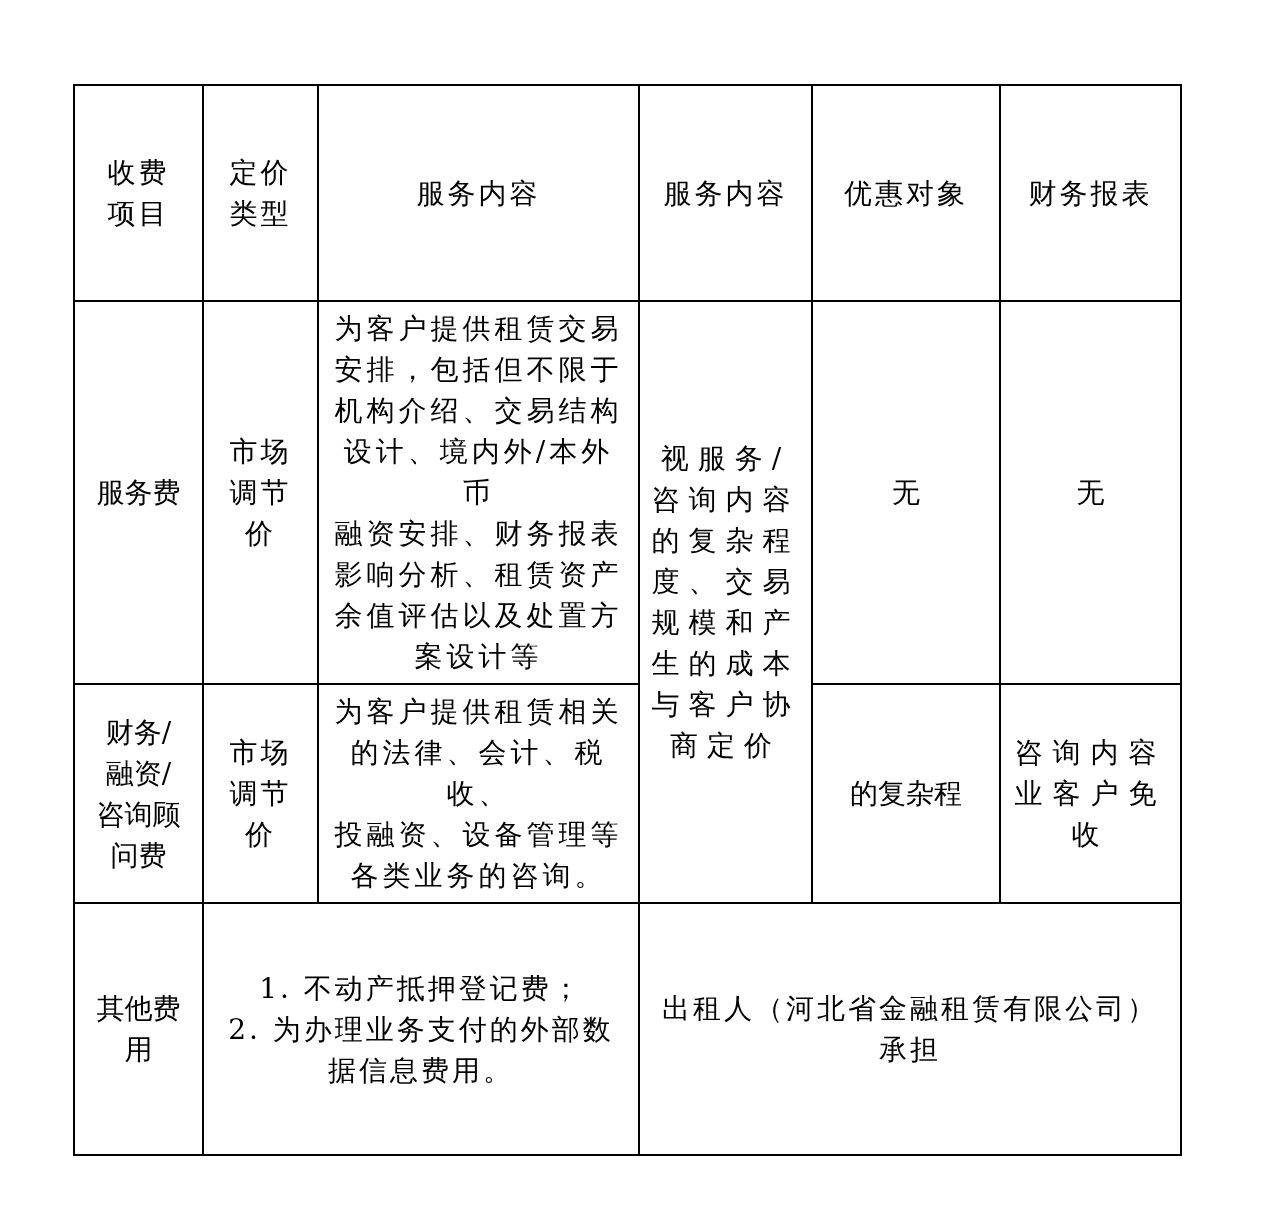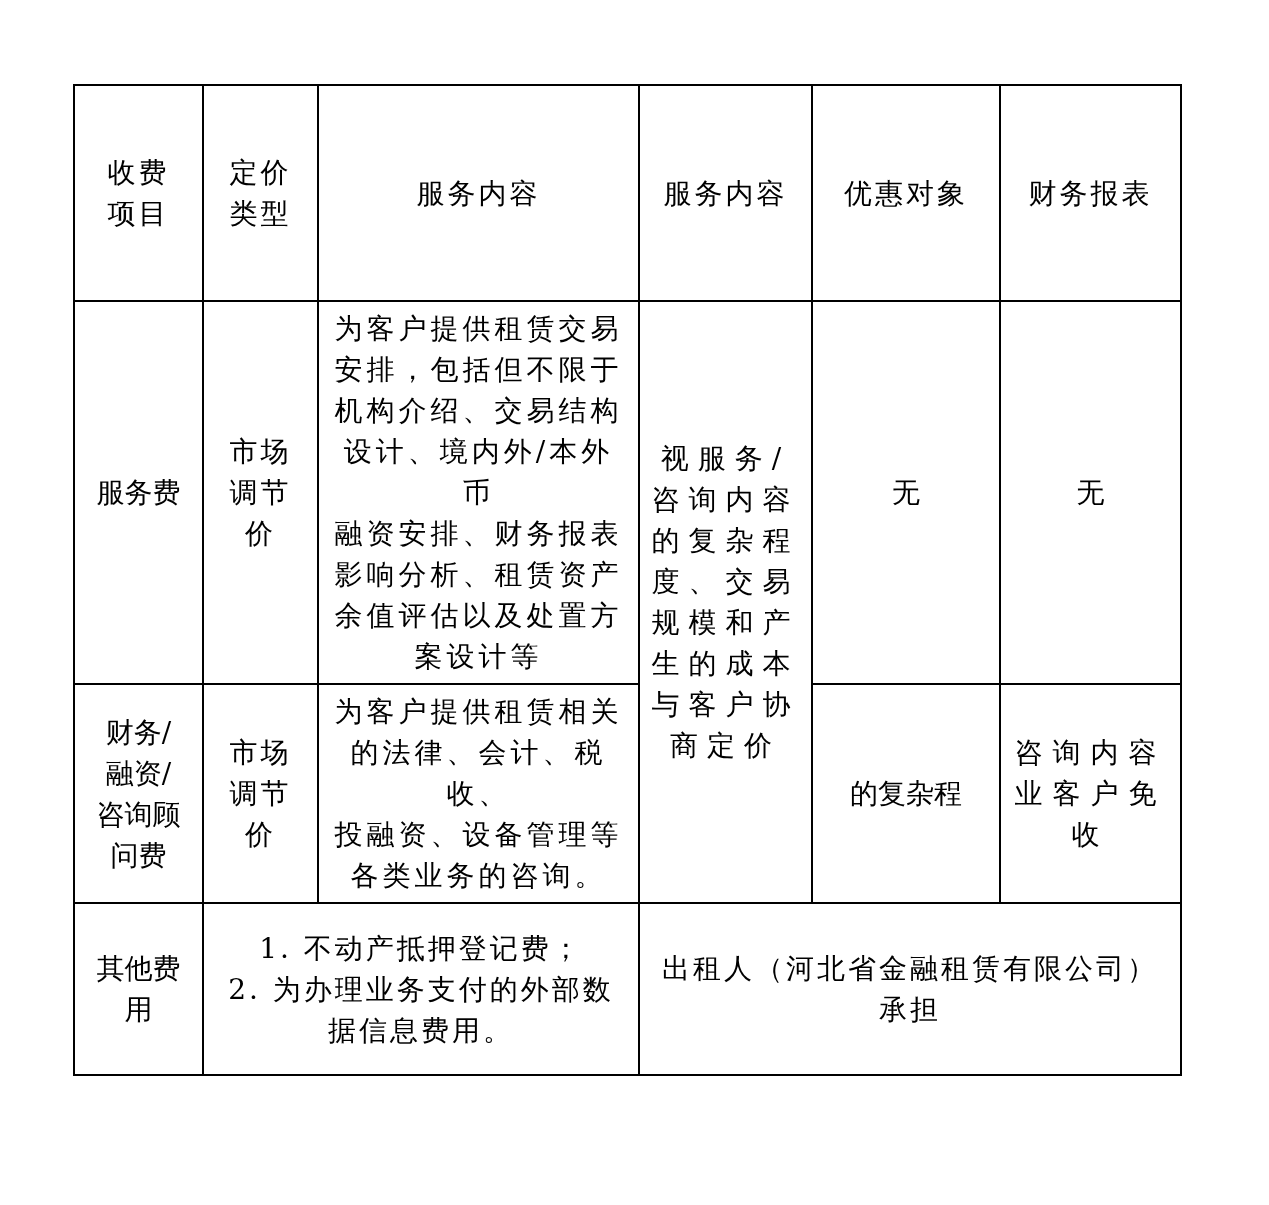--- a/index.html
+++ b/index.html
@@ -25,21 +25,21 @@
     text-align: center;
     vertical-align: middle;
     white-space: pre-line;
     padding: 6px 10px;
     overflow: hidden;
   }
   
   tr.r-head { height: 216px; }
   tr.r-service { height: 337px; }
   tr.r-advisory { height: 208px; }
-  tr.r-other { height: 172px; }
+  tr.r-other { height: 252px; }
   
   .hdr { letter-spacing: 3px; }
   .pricing { letter-spacing: 3px; }
   .content {
     text-align: left;
     letter-spacing: 4px;
     padding: 6px 8px 6px 13px;
     border-radius: 29px;
   }
   .standard {

